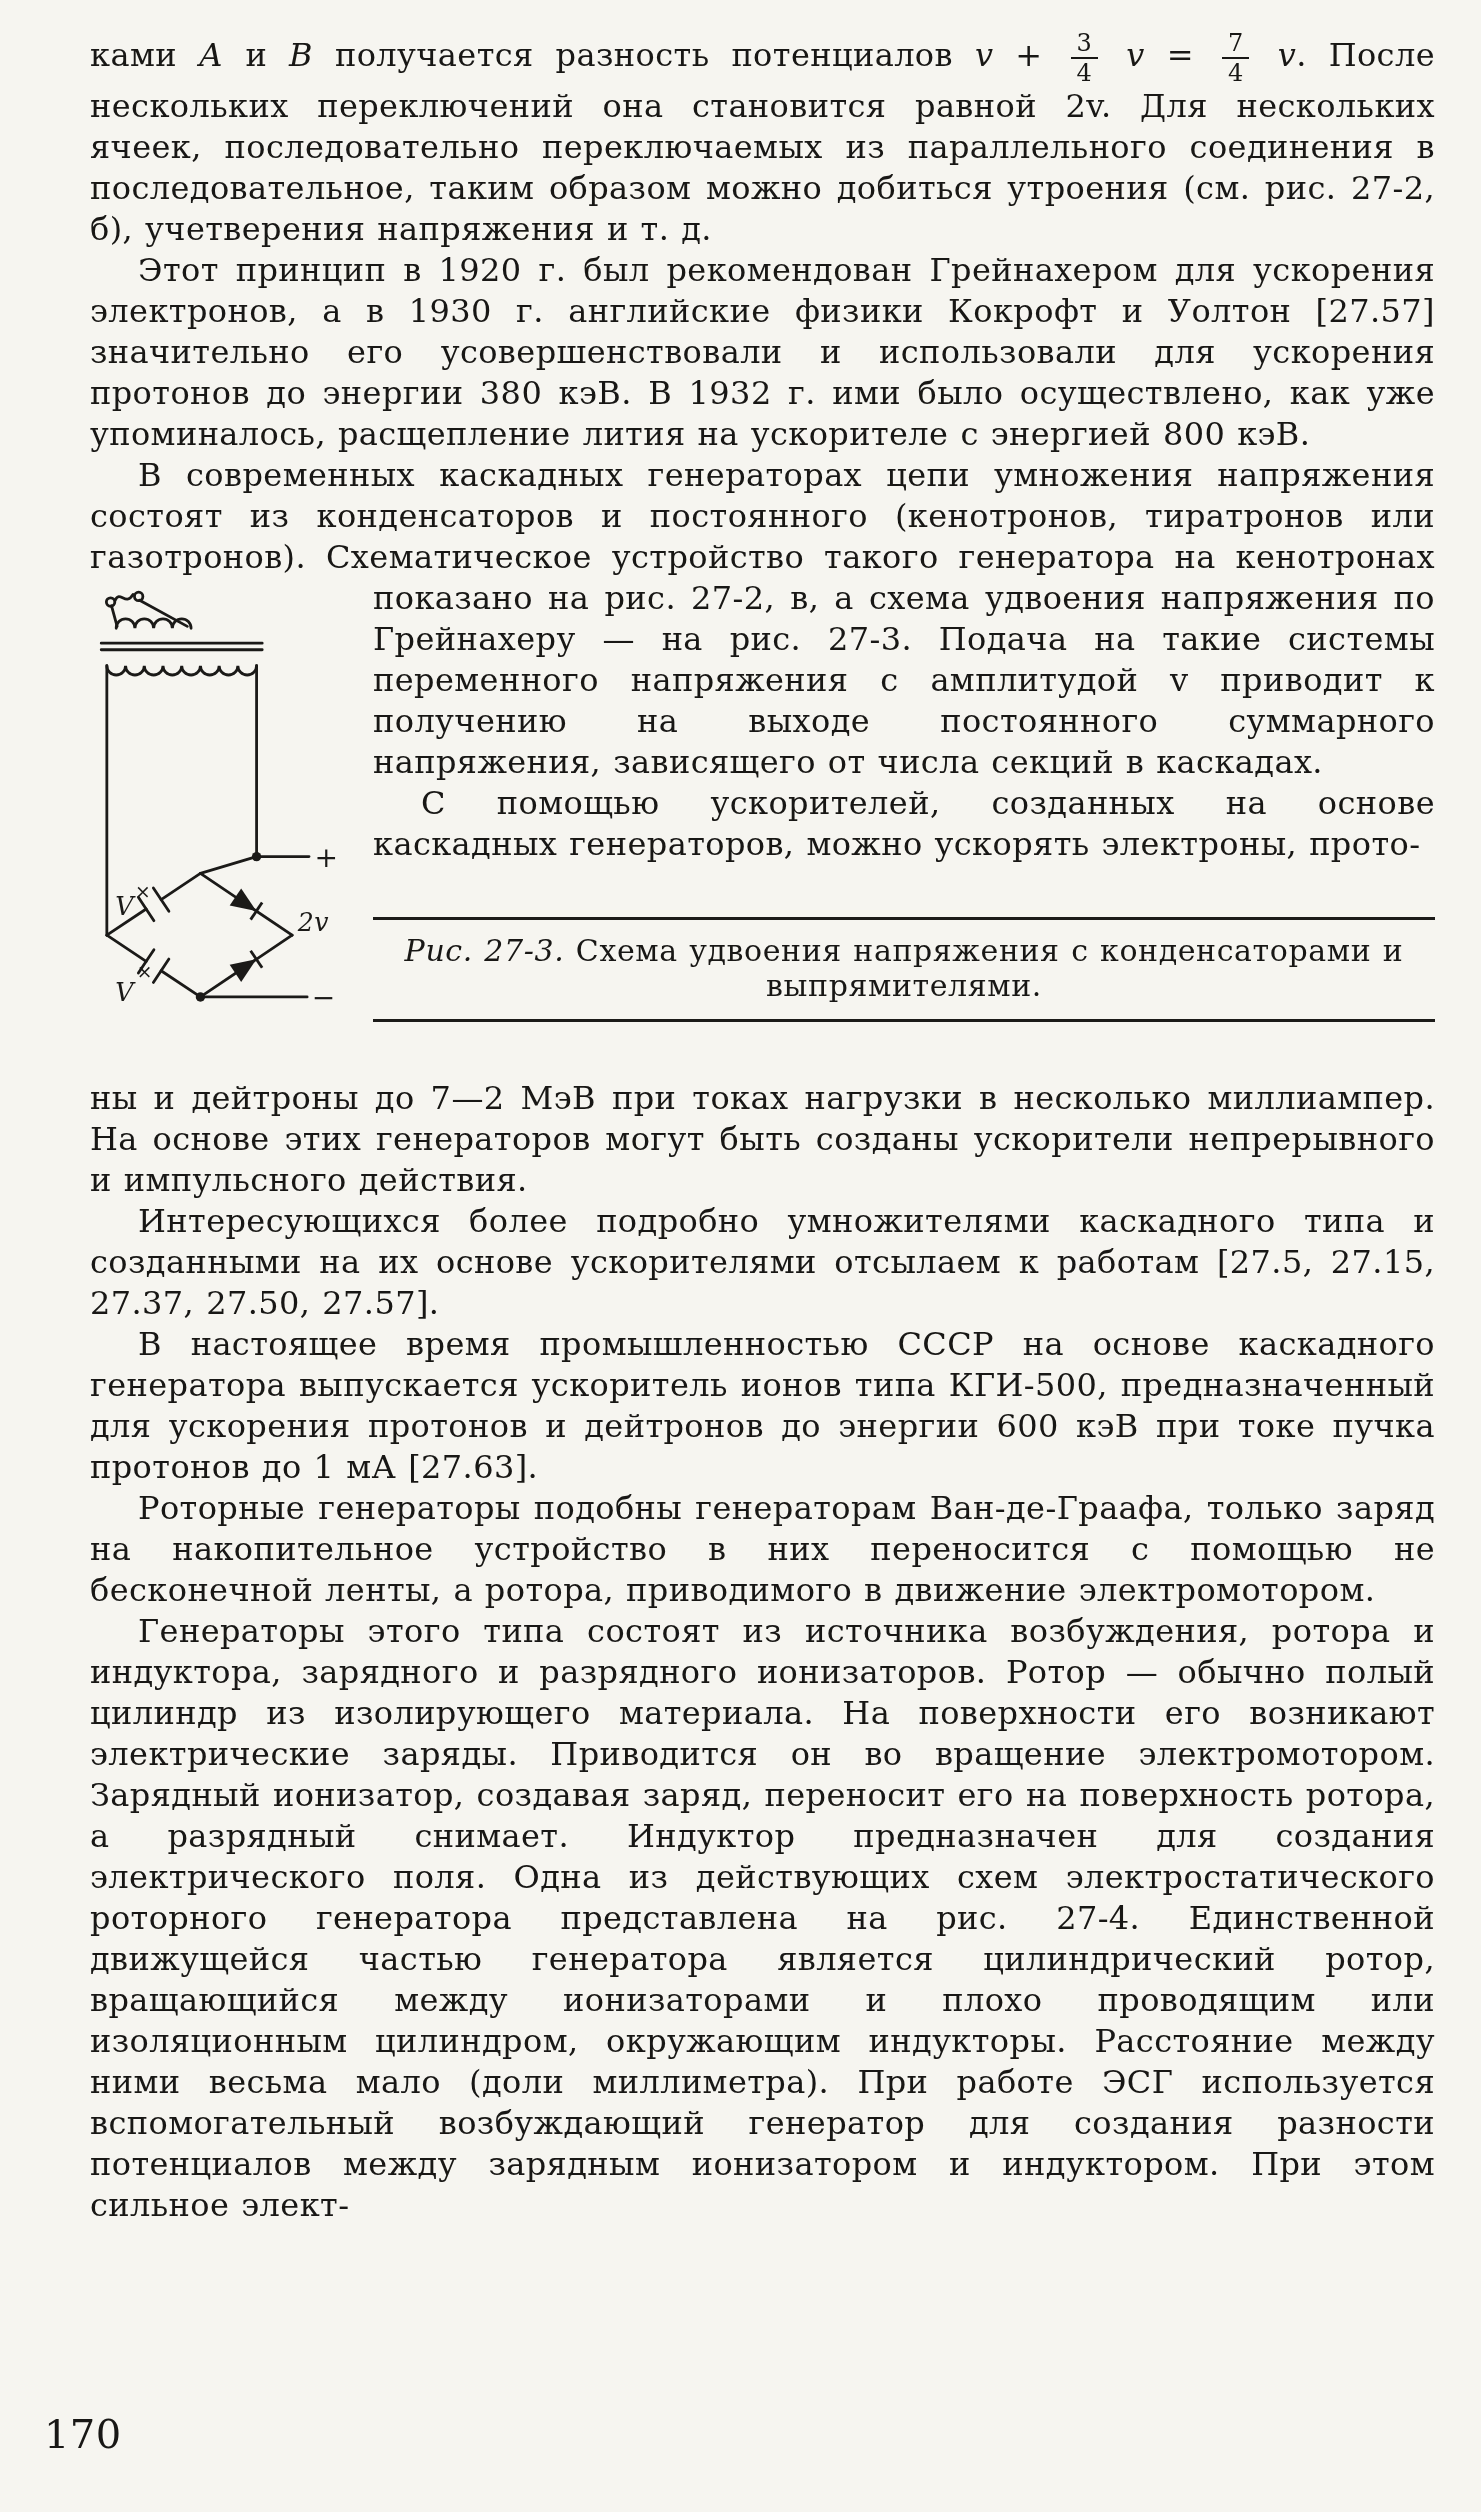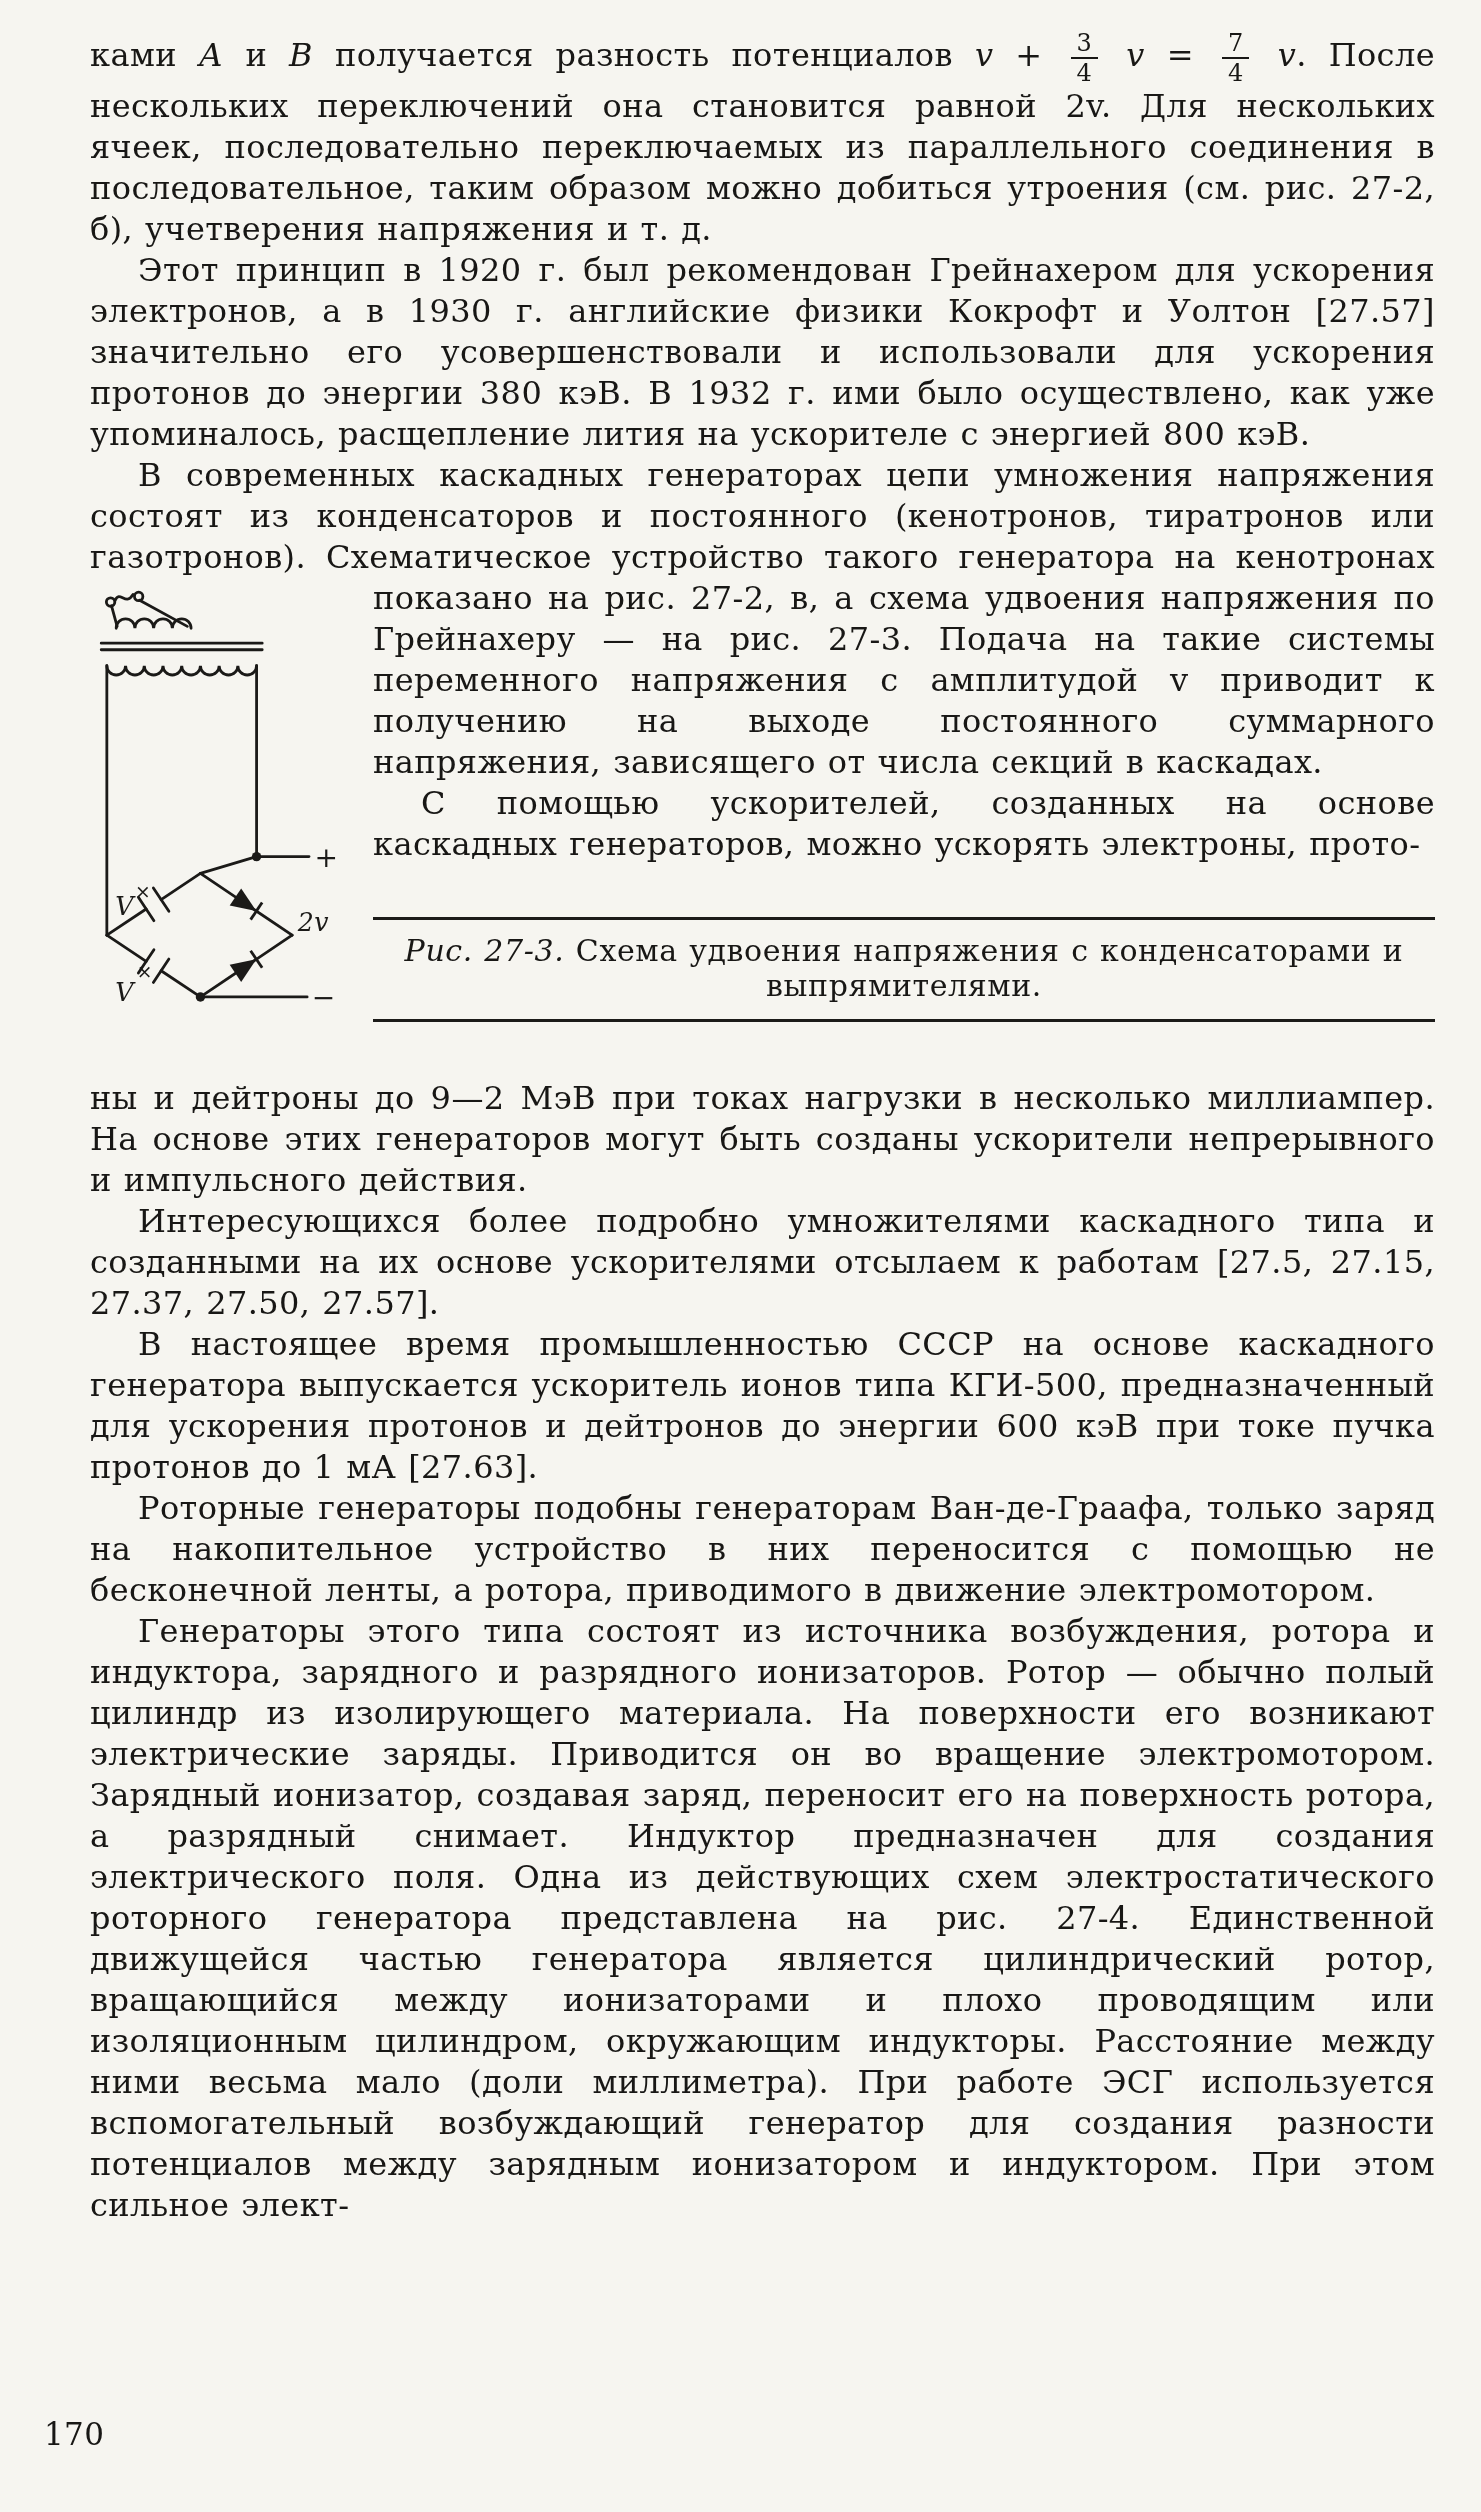--- a/index.html
+++ b/index.html
@@ -61,21 +61,21 @@
   }
   .caption-label { font-style:italic; }
 
   
   .sperr { letter-spacing:6.5px; word-spacing:13px; }
 
   .page-number {
     position:absolute;
     left:44px;
     top:2414px;
-    font-size:31px;
+    font-size:40px;
   }
 </style>
 </head>
 <body>
 
 <div class="page-text">
 
   <p class="para">
     <span>ками</span>
     <i class="var">А</i>
@@ -154,21 +154,21 @@
   <p class="para indent">
     <span>С помощью ускорителей, созданных на основе каскадных генераторов, можно ускорять электроны, прото-</span>
   </p>
 
   <div class="caption-block">
     <span class="caption-label">Рис. 27-3.</span>
     <span>Схема удвоения напряжения с конденсаторами и выпрямителями.</span>
   </div>
 
   <p class="para clear">
-    <span>ны и дейтроны до 9—2 МэВ при токах нагрузки в несколько миллиампер. На основе этих генераторов могут быть созданы ускорители непрерывного и импульсного действия.</span>
+    <span>ны и дейтроны до 7—2 МэВ при токах нагрузки в несколько миллиампер. На основе этих генераторов могут быть созданы ускорители непрерывного и импульсного действия.</span>
   </p>
 
   <p class="para indent">
     <span>Интересующихся более подробно умножителями каскадного типа и созданными на их основе ускорителями отсылаем к работам [27.5, 27.15, 27.37, 27.50, 27.57].</span>
   </p>
 
   <p class="para indent">
     <span>В настоящее время промышленностью СССР на основе каскадного генератора выпускается ускоритель ионов типа КГИ-500, предназначенный для ускорения протонов и дейтронов до энергии 600 кэВ при токе пучка протонов до 1 мА [27.63].</span>
   </p>
 

